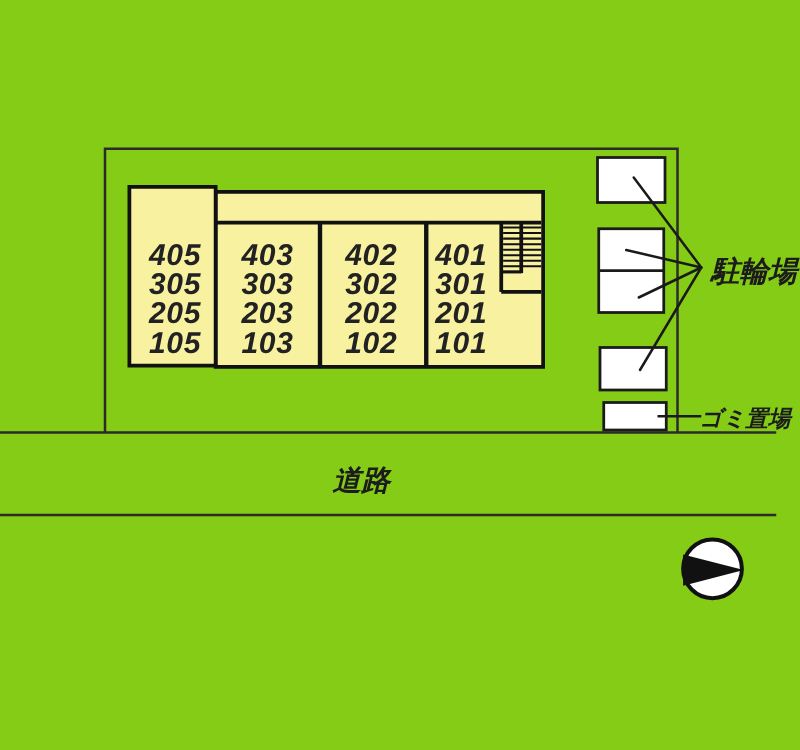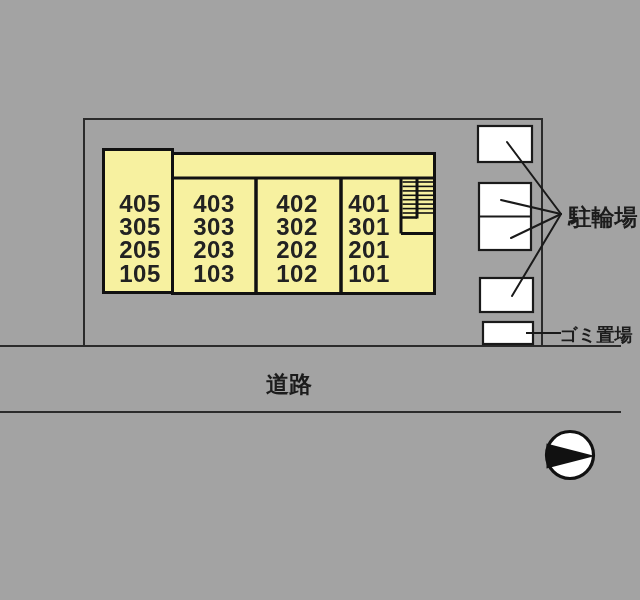--- a/index.html
+++ b/index.html
@@ -1,18 +1,18 @@
 <!DOCTYPE html>
 <html><head>
 <meta charset="utf-8">
 <style>
   html,body{margin:0;padding:0;background:#ffffff;}
   body{width:640px;height:600px;overflow:hidden;
        font-family:"Liberation Sans", sans-serif;}
-  .stage{position:relative;width:640px;height:600px;background:#a3a3a3;}
+  .stage{position:relative;width:640px;height:600px;background:#84cc16;font-style:italic;}
   svg{position:absolute;left:0;top:0;}
   .unit-num{font-family:"Liberation Sans", sans-serif;font-size:24px;font-weight:700;
             fill:#222222;text-anchor:middle;letter-spacing:0.5px;}
   .jp-label{font-family:"Liberation Sans", sans-serif;font-weight:700;
             fill:#1c1c1c;text-anchor:middle;}
 </style>
 </head>
 <body>
 
 <div class="stage">

